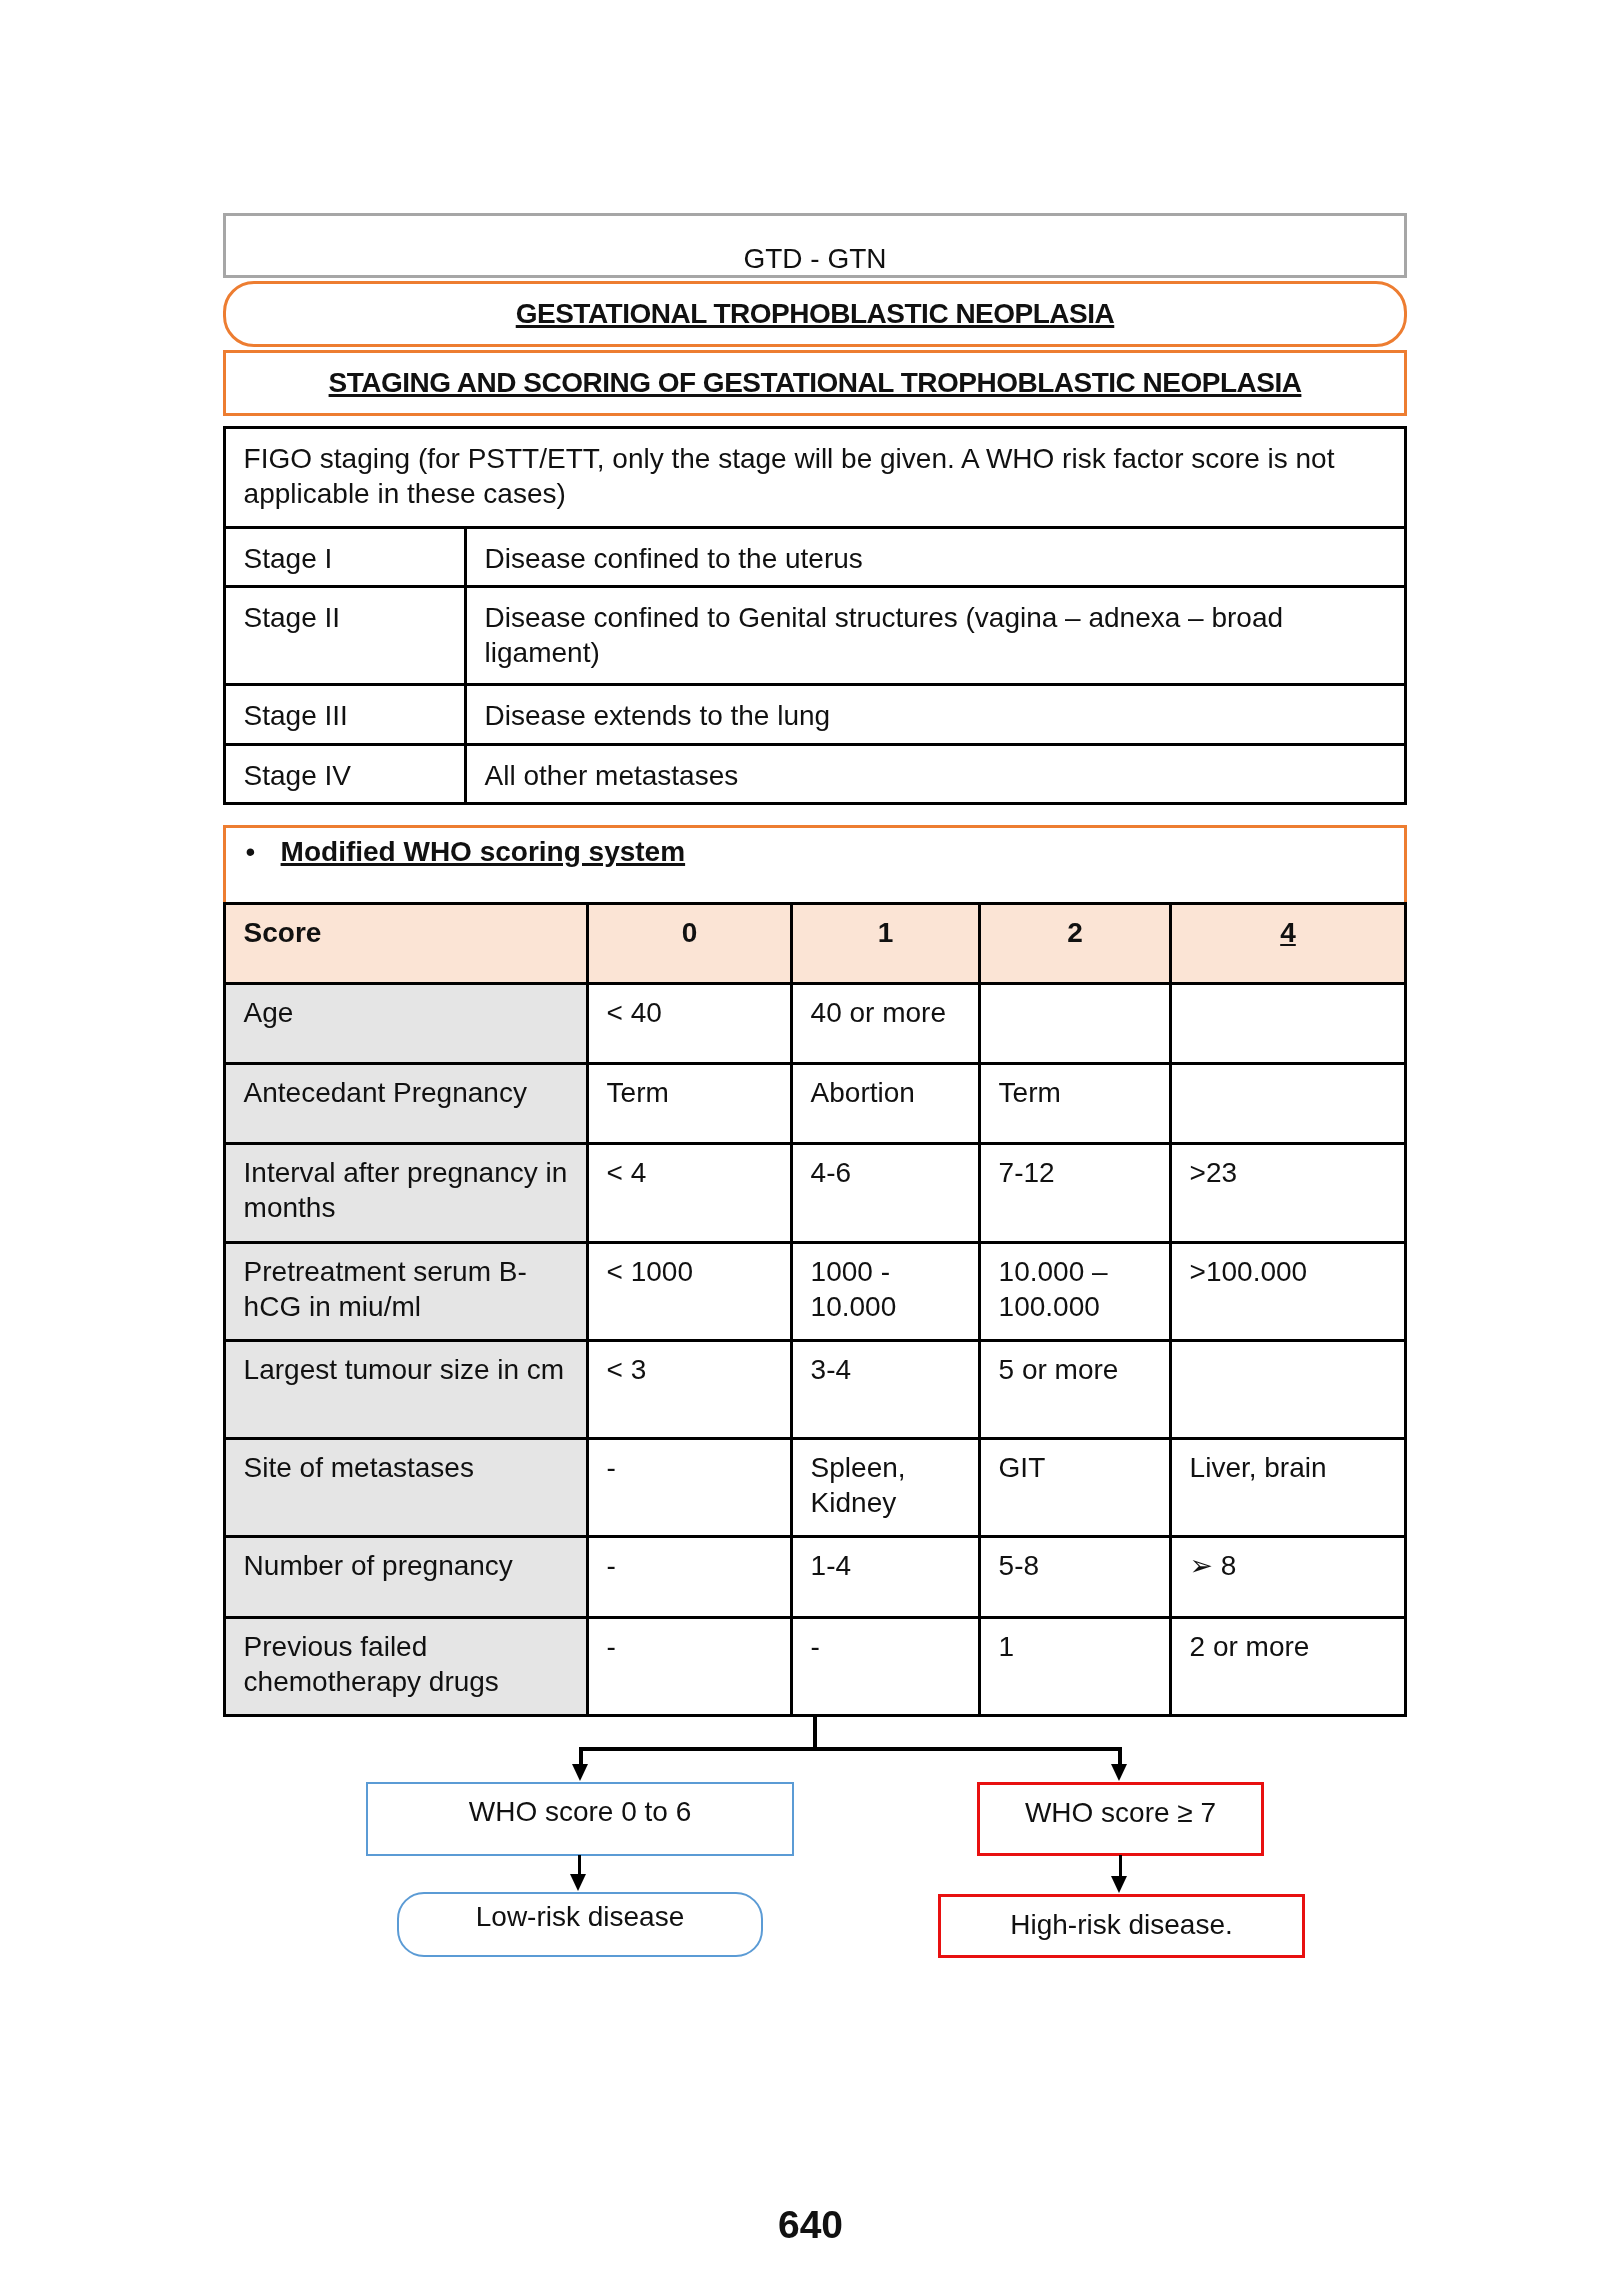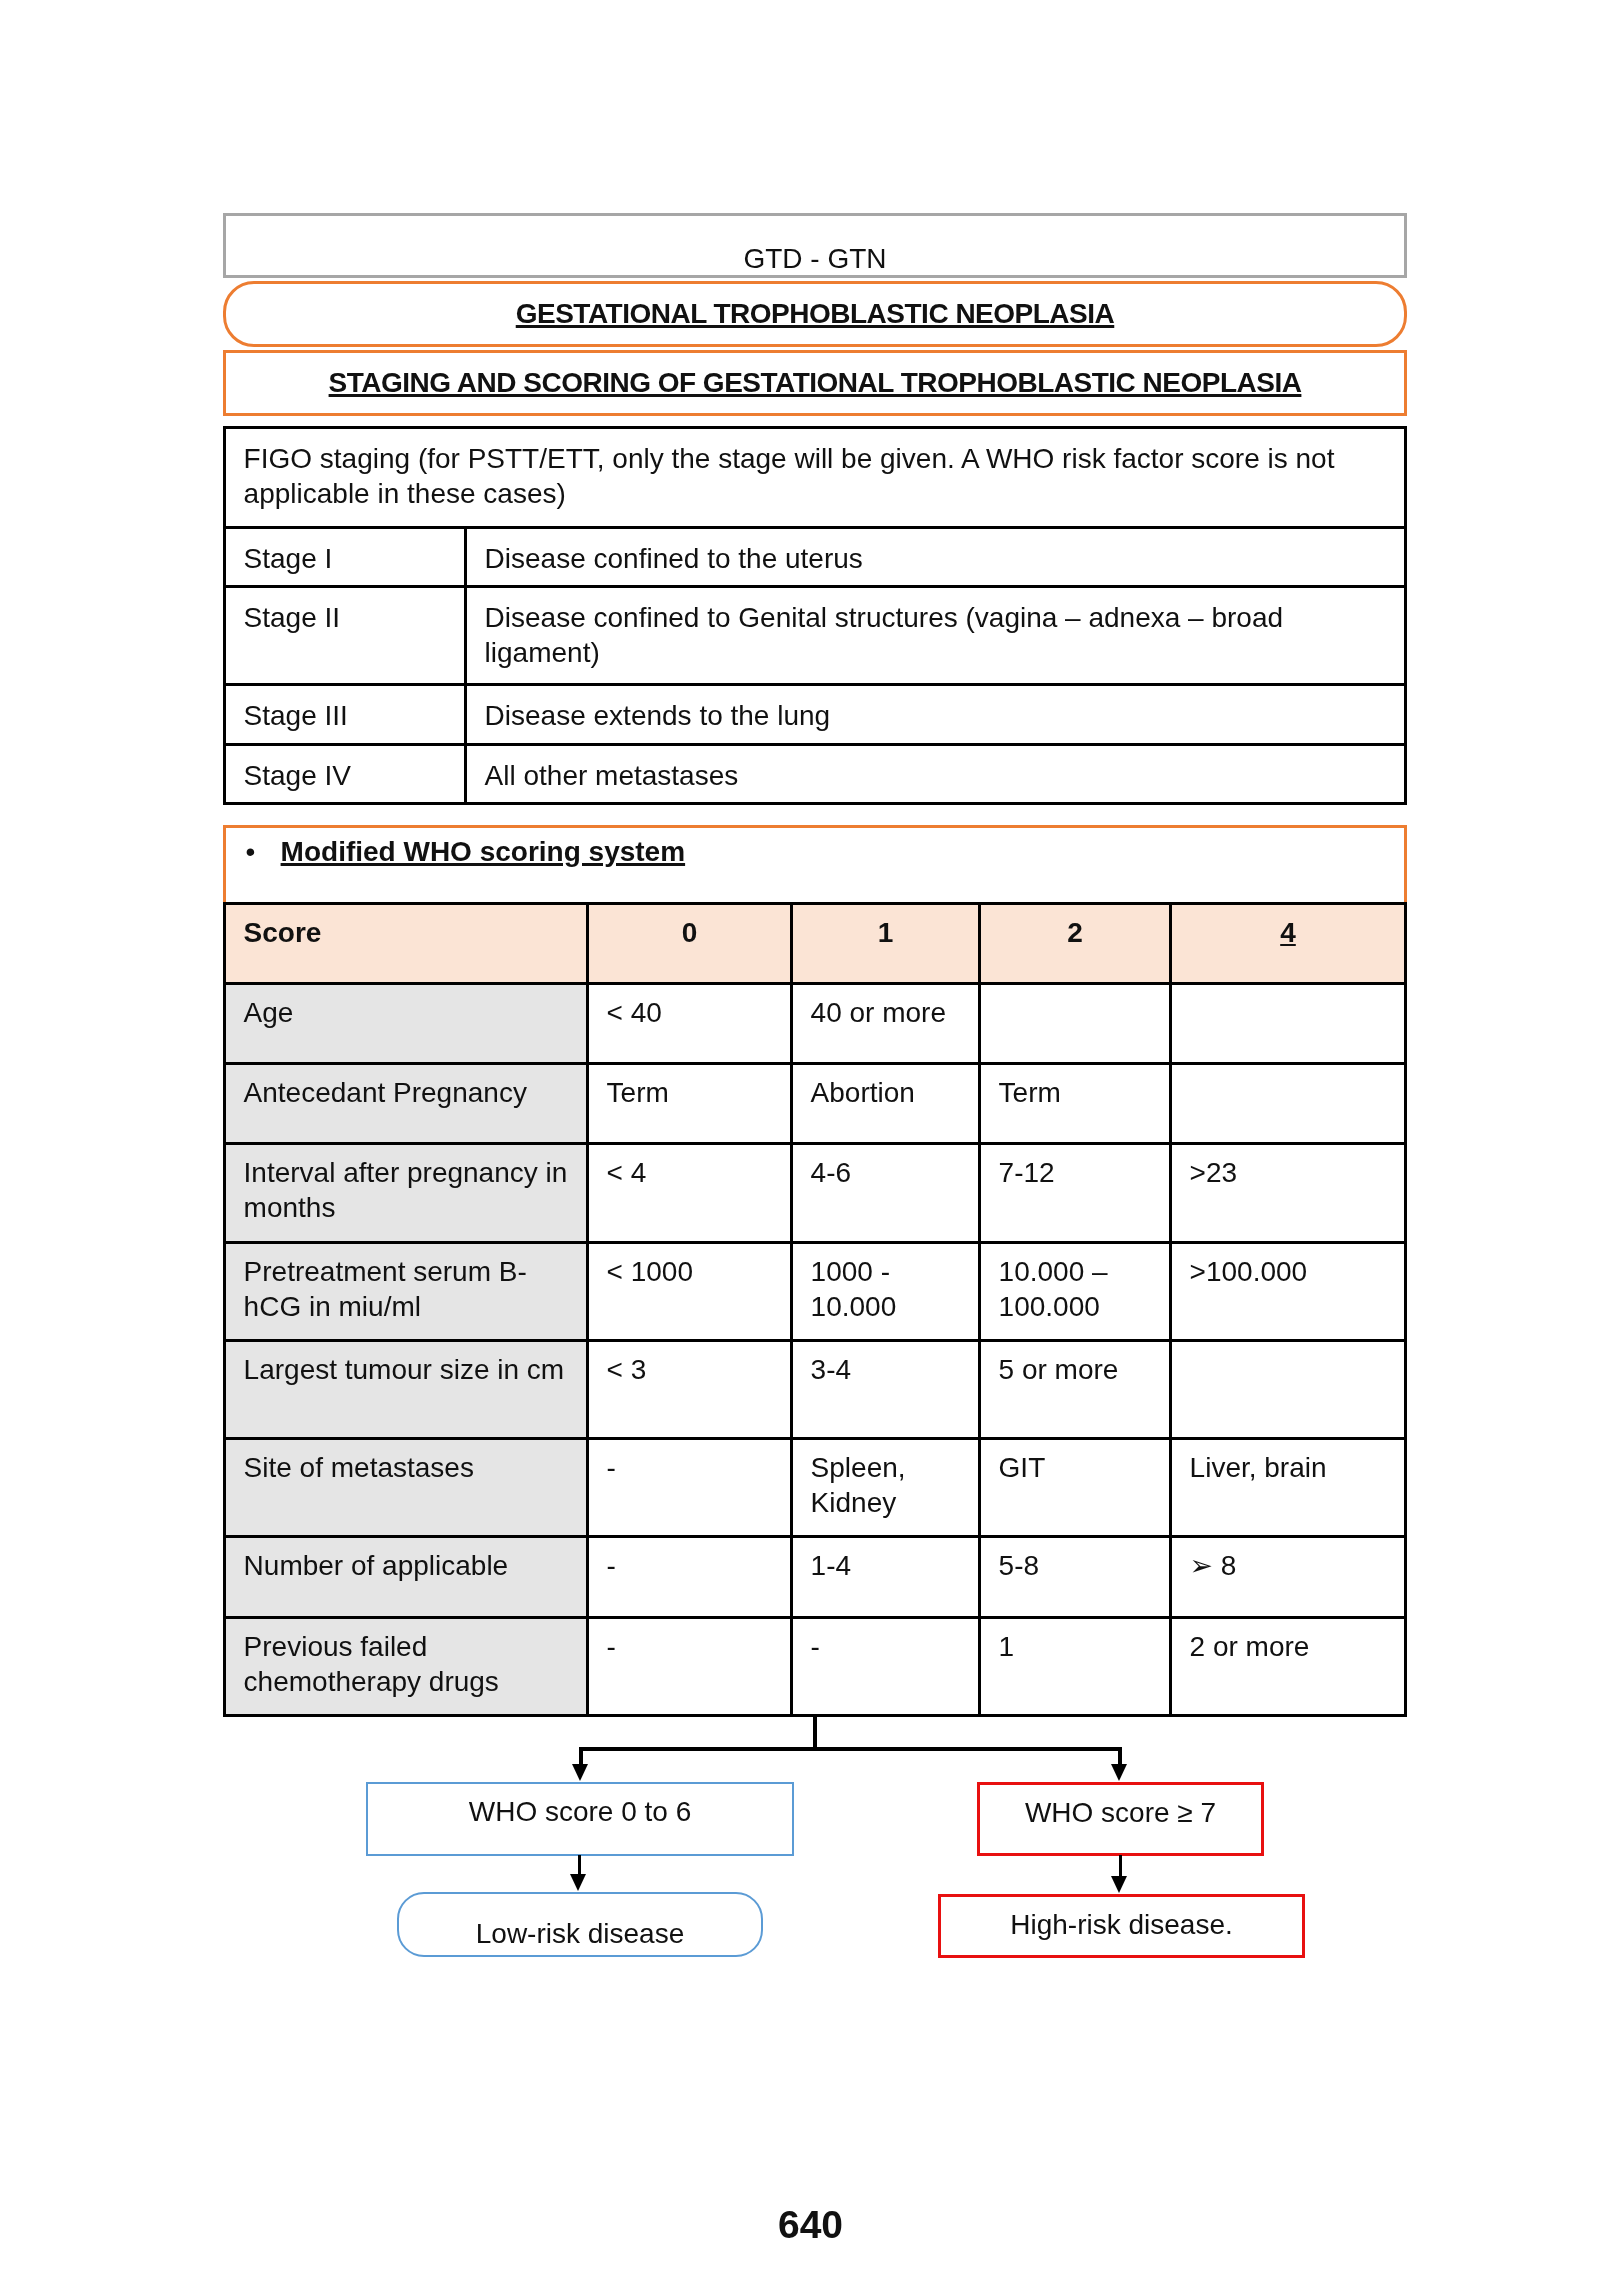--- a/index.html
+++ b/index.html
@@ -126,21 +126,21 @@
     <td></td>
   </tr>
   <tr style="height:98px">
     <td class="lab">Site of metastases</td>
     <td>-</td>
     <td>Spleen, Kidney</td>
     <td>GIT</td>
     <td>Liver, brain</td>
   </tr>
   <tr style="height:81px">
-    <td class="lab">Number of applicable</td>
+    <td class="lab">Number of pregnancy</td>
     <td>-</td>
     <td>1-4</td>
     <td>5-8</td>
     <td>➢ 8</td>
   </tr>
   <tr style="height:98px">
     <td class="lab">Previous failed chemotherapy drugs</td>
     <td>-</td>
     <td>-</td>
     <td>1</td>
@@ -154,21 +154,21 @@
 <div class="line" style="left:579px;top:1747px;width:3.9px;height:19.6px;"></div>
 <div class="arrow" style="left:572px;top:1764px;"></div>
 <div class="line" style="left:1118px;top:1747px;width:3.9px;height:19.6px;"></div>
 <div class="arrow" style="left:1111px;top:1764px;"></div>
 
 <div class="abs fbox blue" style="left:366px;top:1782px;width:428px;height:74px;padding-top:11.8px;">
   <span>WHO score 0 to 6</span>
 </div>
 <div class="line" style="left:578px;top:1855px;width:2.9px;height:19.6px;"></div>
 <div class="arrow" style="left:570px;top:1874px;"></div>
-<div class="abs fbox blue" style="left:397px;top:1892px;width:366px;height:65px;padding-top:24px;border-radius:27px;">
+<div class="abs fbox blue" style="left:397px;top:1892px;width:366px;height:65px;padding-top:7px;border-radius:27px;">
   <span>Low-risk disease</span>
 </div>
 
 <div class="abs fbox red" style="left:977px;top:1782px;width:287px;height:74px;padding-top:11.8px;">
   <span>WHO score ≥ 7</span>
 </div>
 <div class="line" style="left:1119px;top:1855px;width:2.9px;height:21.6px;"></div>
 <div class="arrow" style="left:1111px;top:1876px;"></div>
 <div class="abs fbox red" style="left:938px;top:1894px;width:367px;height:64px;padding-top:11.8px;">
   <span>High-risk disease.</span>

